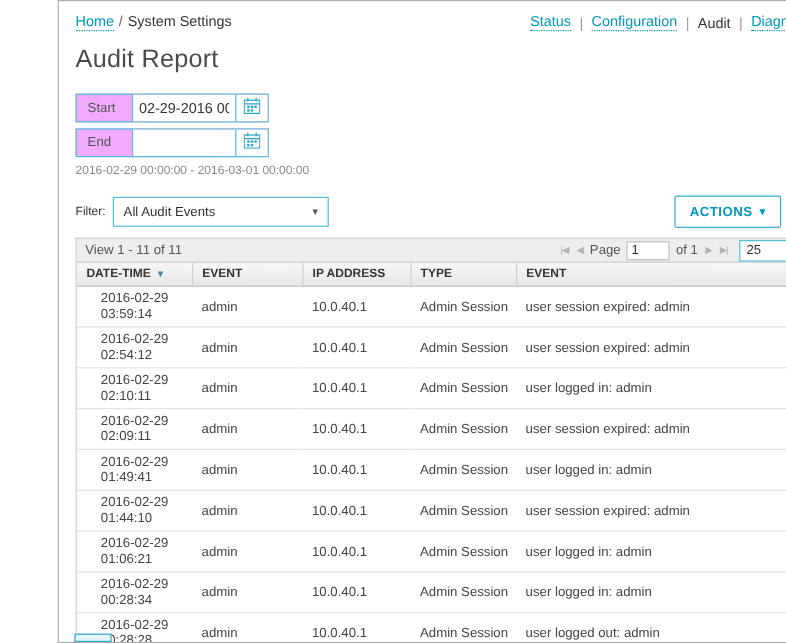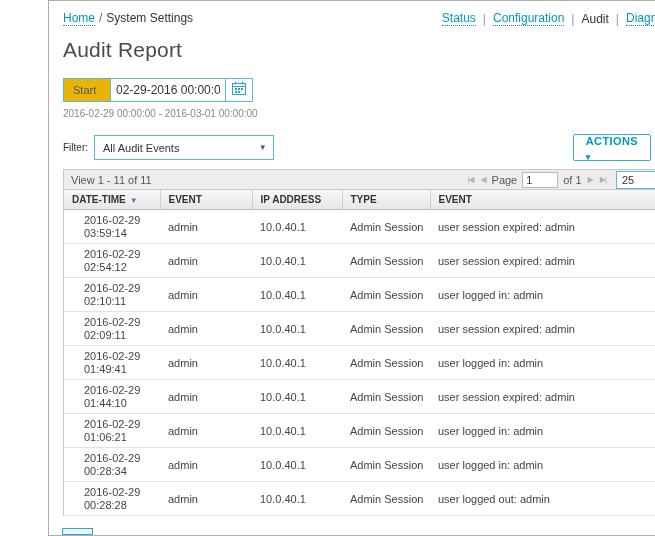--- a/index.html
+++ b/index.html
@@ -13,32 +13,32 @@
   .crumb-current { color:#333; }
   .link { color:#0099bb; cursor:pointer; border-bottom:1px dotted #0099bb; text-decoration:none; }
   .topnav { display:flex; align-items:center; }
   .nav-sep { color:#999; margin:0 7px; }
   .nav-active { color:#333;text-align:center; }
 
   
   .title { font-size:21px; font-weight:400; color:#4a4a4a; margin:12px 14px 16px 14px; letter-spacing:0.2px; }
 
   
-  .date-box { display:flex; width:190px; height:24px; border:1px solid #55bdd5; margin:0 0 5px 14px; background:#eab308; }
+  .date-box { display:flex; width:161px; height:24px; border:1px solid #55bdd5; margin:0 0 5px 14px; background:#f0abfc; }
   .date-box .lbl { width:47px; border-right:1px solid #55bdd5; font-size:11px; color:#555; display:flex; align-items:center; padding-left:9px; }
   .date-box input { flex:1; border:none; outline:none; font-size:12px; color:#333; padding:0 5px; font-family:"Liberation Sans",sans-serif; min-width:0; }
   .date-box .cal-btn { width:27px; border-left:1px solid #55bdd5; display:flex; align-items:center; justify-content:center; background:#fdfdfd; cursor:pointer; }
   .range-summary { font-size:10px; color:#888; margin:6px 0 0 14px; }
 
   
   .filter-row { display:flex; align-items:center; margin:15px 14px 8px 14px; }
   .filter-label { font-size:10px; color:#333; margin-right:6px; }
   .select-box { width:180px; height:25px; border:1px solid #55bdd5; display:flex; align-items:center; justify-content:space-between; padding:0 8px; font-size:11px; color:#333; background:#fff; cursor:pointer;gap:40px; }
   .glyph-caret { font-size:9px; color:#555; line-height:1; }
-  .actions-btn { margin-left:auto; height:27px; border:1px solid #35aecb; border-radius:2px; background:#fff; color:#0099bb; font-size:11px; font-weight:bold; letter-spacing:0.4px; display:flex; align-items:flex-start; gap:6px; padding:0 12px; cursor:pointer; font-family:"Liberation Sans",sans-serif;flex-direction:column; }
+  .actions-btn { margin-left:auto; height:27px; border:1px solid #35aecb; border-radius:2px; background:#fff; color:#0099bb; font-size:11px; font-weight:bold; letter-spacing:0.4px; display:flex; align-items:center; gap:6px; padding:0 12px; cursor:pointer; font-family:"Liberation Sans",sans-serif; }
   .actions-btn .glyph-caret { color:#0099bb; }
   .refresh-btn { margin-left:8px; width:29px; height:27px; border:1px solid #35aecb; border-radius:2px; background:#fff; display:flex; align-items:center; justify-content:center; cursor:pointer; }
 
   
   .grid { margin:0 14px; border:1px solid #c8c8c8; border-bottom:none; }
   .grid-toolbar { height:20px; background:#ededed; border-bottom:1px solid #c8c8c8; display:flex; align-items:center; padding:0 7px; font-size:11px; color:#555; }
   .pager { margin-left:auto; display:flex; align-items:center; gap:5px; }
   .pager-btn { color:#b3b3b3; font-size:8px; letter-spacing:-1px; cursor:default; padding:0 1px; }
   .page-input { width:36px; height:16px; border:1px solid #b9b9b9; font-size:11px; color:#333; padding:0 3px; font-family:"Liberation Sans",sans-serif; }
   .size-select { width:64px; height:18px; border:1px solid #55bdd5; background:#fff; display:flex; align-items:center; justify-content:space-between; padding:0 5px; font-size:11px; color:#333; cursor:pointer; margin-left:4px; }
@@ -75,20 +75,39 @@
       <span class="nav-sep">|</span>
       <a class="link">Diagnostics</a>
     </div>
   </div>
 
   <div class="title">Audit Report</div>
 
   <div class="date-box">
     <div class="lbl">Start</div>
     <input value="02-29-2016 00:00:00" style="">
+    <div class="cal-btn">
+      <span>
+        <svg width="14" height="14" viewBox="0 0 14 14">
+            <rect x="0.5" y="2.5" width="13" height="11" fill="none" stroke="#2fa3c2"></rect>
+            <line x1="0.5" y1="5.5" x2="13.5" y2="5.5" stroke="#2fa3c2"></line>
+            <line x1="3.5" y1="0.5" x2="3.5" y2="3.5" stroke="#2fa3c2"></line>
+            <line x1="10.5" y1="0.5" x2="10.5" y2="3.5" stroke="#2fa3c2"></line>
+            <rect x="3" y="7" width="2" height="2" fill="#2fa3c2"></rect>
+            <rect x="6" y="7" width="2" height="2" fill="#2fa3c2"></rect>
+            <rect x="9" y="7" width="2" height="2" fill="#2fa3c2"></rect>
+            <rect x="3" y="10" width="2" height="2" fill="#2fa3c2"></rect>
+            <rect x="6" y="10" width="2" height="2" fill="#2fa3c2"></rect>
+          </svg>
+      </span>
+    </div>
+  </div>
+  <div class="date-box">
+    <div class="lbl">End</div>
+    <input value="" style="">
     <div class="cal-btn">
       <span>
         <svg width="14" height="14" viewBox="0 0 14 14">
             <rect x="0.5" y="2.5" width="13" height="11" fill="none" stroke="#2fa3c2"></rect>
             <line x1="0.5" y1="5.5" x2="13.5" y2="5.5" stroke="#2fa3c2"></line>
             <line x1="3.5" y1="0.5" x2="3.5" y2="3.5" stroke="#2fa3c2"></line>
             <line x1="10.5" y1="0.5" x2="10.5" y2="3.5" stroke="#2fa3c2"></line>
             <rect x="3" y="7" width="2" height="2" fill="#2fa3c2"></rect>
             <rect x="6" y="7" width="2" height="2" fill="#2fa3c2"></rect>
             <rect x="9" y="7" width="2" height="2" fill="#2fa3c2"></rect>

